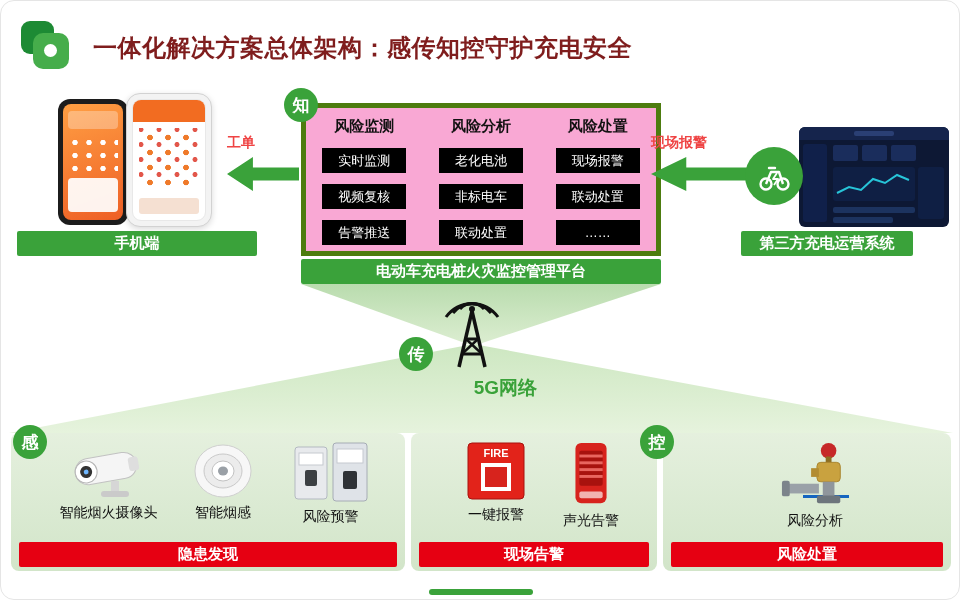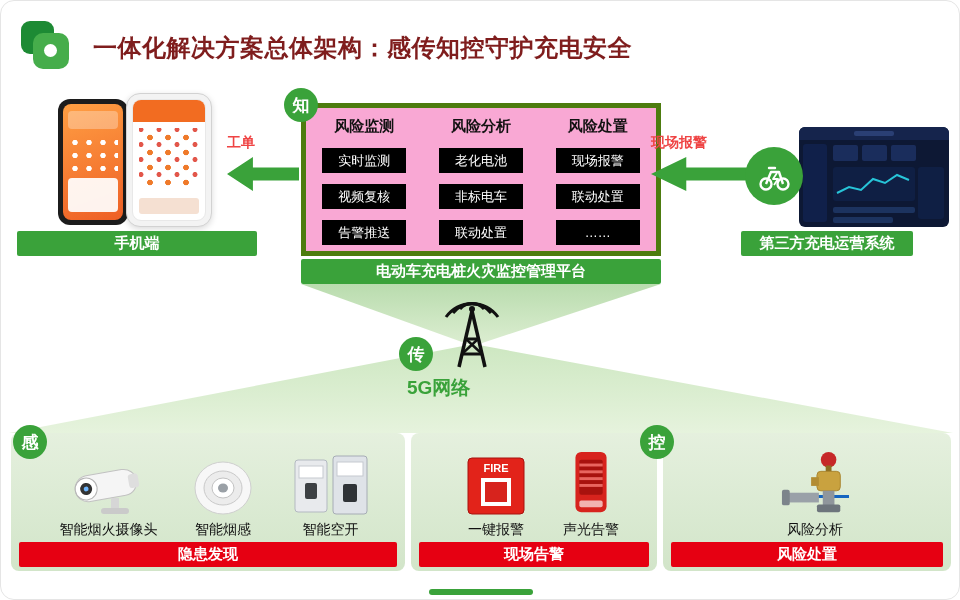--- a/index.html
+++ b/index.html
@@ -67,28 +67,28 @@
   .dash .rcol{position:absolute;right:5px;top:40px;width:26px;height:52px;background:#0f1f44;border-radius:3px}
   .dash .rowbar{position:absolute;left:34px;height:6px;border-radius:2px;background:#1c335f}
 
   
   .funnel-top{position:absolute;left:300px;top:283px;width:360px;height:62px;z-index:0;
       background:linear-gradient(180deg,#b9dcae,#ddeed2);clip-path:polygon(0 0,100% 0,47.8% 100%)}
   .funnel-bottom{position:absolute;left:8px;top:343px;width:944px;height:89px;z-index:0;
       background:linear-gradient(180deg,#cde7c1,#e6f3dd);clip-path:polygon(49.2% 0,100% 100%,0 100%)}
 
   .antenna{position:absolute;left:428px;top:292px;z-index:4}
-  .net-label{position:absolute;left:406px;top:374px;width:130px;text-align:left;font-size:19px;font-weight:800;color:var(--green);z-index:4}
+  .net-label{position:absolute;left:406px;top:374px;width:130px;text-align:right;font-size:19px;font-weight:800;color:var(--green);z-index:4}
 
   
   .section{position:absolute;top:432px;height:138px;border-radius:8px;background:linear-gradient(180deg,#e5f0de,#d2e5c9)}
   .sec-1{left:10px;width:394px}
   .sec-2{left:410px;width:246px}
   .sec-3{left:662px;width:288px}
-  .devices{position:absolute;left:18px;right:2px;top:6px;height:100px;display:flex;justify-content:space-evenly;align-items:flex-end;z-index:2}
+  .devices{position:absolute;left:18px;right:2px;top:6px;height:100px;display:flex;justify-content:space-evenly;align-items:flex-start;z-index:2}
   .device{display:flex;flex-direction:column;align-items:center;gap:3px}
   .dev-label{font-size:14px;font-weight:400;white-space:nowrap}
   .sec-bar{position:absolute;left:8px;right:8px;bottom:4px}
   .cable{position:absolute;left:140px;top:62px;width:46px;height:3px;background:#1565c0;z-index:1}
 
   .bottom-line{position:absolute;left:428px;top:588px;width:104px;height:6px;border-radius:3px;background:var(--green)}
 </style>
 </head>
 <body>
 
@@ -222,21 +222,21 @@
       </div>
       <div class="device">
         <svg width="84" height="66" viewBox="0 0 84 66">
           <rect x="6" y="8" width="32" height="52" rx="3" fill="#e8eaed" stroke="#b3b9c1"></rect>
           <rect x="10" y="14" width="24" height="12" fill="#fff" stroke="#c5c9cf"></rect>
           <rect x="16" y="31" width="12" height="16" rx="2" fill="#3c4043"></rect>
           <rect x="44" y="4" width="34" height="58" rx="3" fill="#dfe3e8" stroke="#a6acb5"></rect>
           <rect x="48" y="10" width="26" height="14" fill="#fff" stroke="#c5c9cf"></rect>
           <rect x="54" y="32" width="14" height="18" rx="2" fill="#2f3337"></rect>
         </svg>
-        <div class="dev-label">智能空开</div>
+        <div class="dev-label">风险预警</div>
       </div>
     </div>
     <div class="bar red sec-bar">隐患发现</div>
   </div>
 
   <div class="section sec-2">
     <div class="devices">
       <div class="device">
         <svg width="62" height="64" viewBox="0 0 62 64">
           <rect x="3" y="4" width="56" height="56" rx="4" fill="#e2231a" stroke="#a8120e"></rect>

